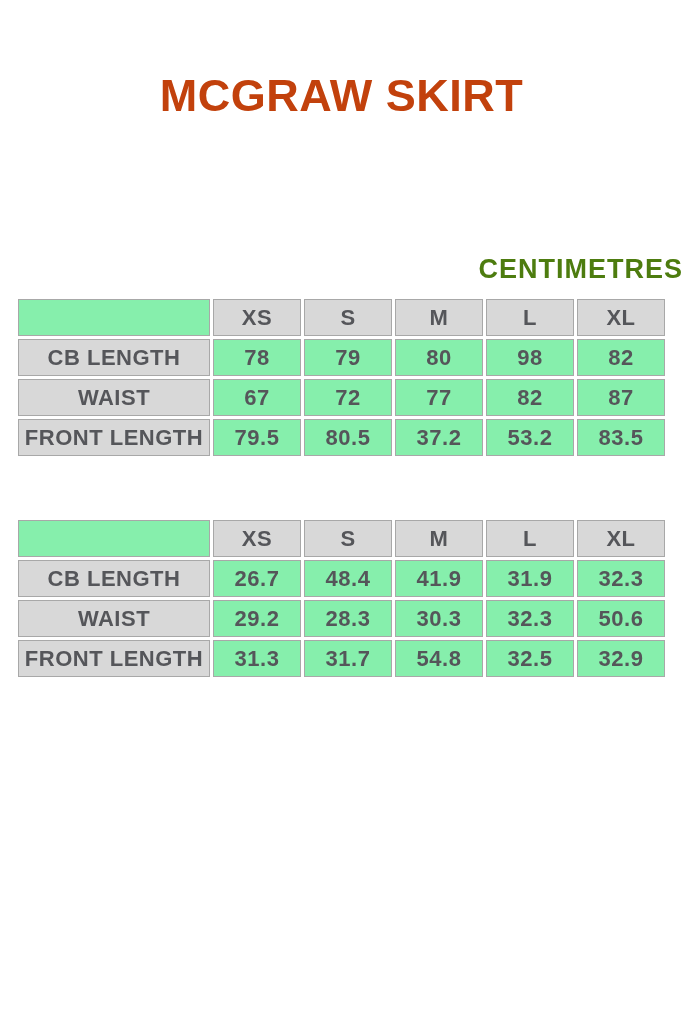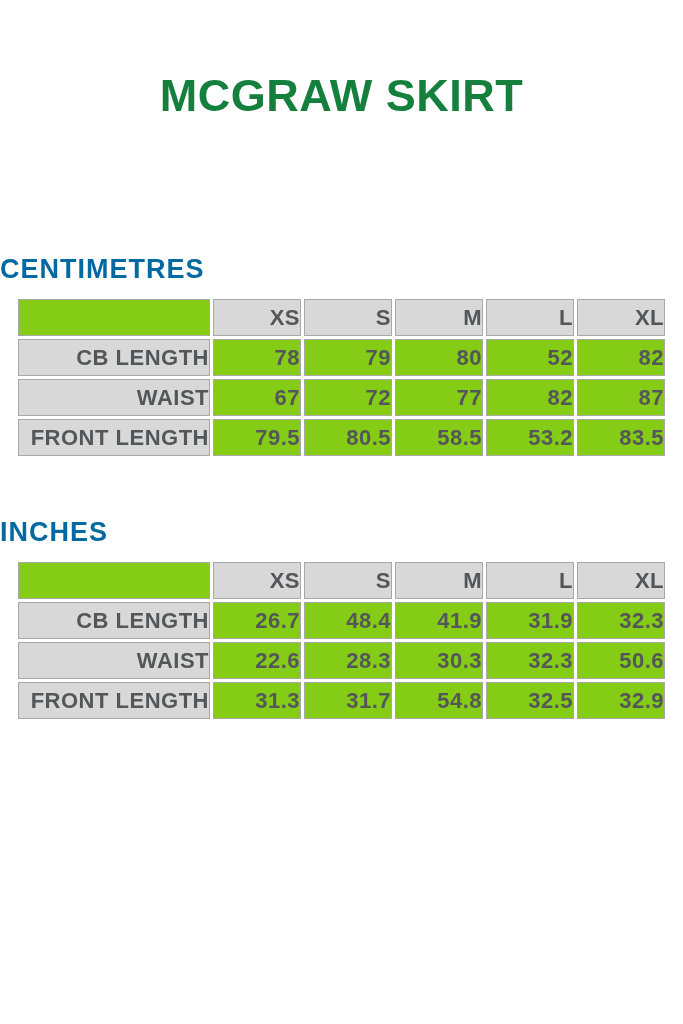--- a/index.html
+++ b/index.html
@@ -18,56 +18,56 @@
     overflow: hidden;
   }
   .page-title {
     margin: 0;
     padding-top: 71px;
     text-align: center;
     font-size: 45px;
     line-height: 50px;
     font-weight: 800;
     letter-spacing: 0.5px;
-    color: #15803d;
+    color: #c2410c;
   }
   .section-cm { margin-top: 133px; }
   .section-in { margin-top: 58px; }
   .section-heading {
     margin: 0 0 12px 0;
-    text-align: left;
+    text-align: right;
     font-size: 27px;
     line-height: 30px;
     font-weight: 800;
     letter-spacing: 1px;
-    color: #0369a1;
+    color: #4d7c0f;
   }
   table.size-table {
     width: 650px;
     margin: 0 auto;
     border-collapse: separate;
     border-spacing: 3px;
     table-layout: fixed;
   }
   table.size-table col.label-col { width: 192px; }
   table.size-table col.size-col  { width: 88px; }
   table.size-table th,
   table.size-table td {
     height: 37px;
     border: 1px solid #a8a8a8;
-    text-align: right;
+    text-align: center;
     vertical-align: middle;
     font-size: 22px;
     font-weight: 700;
     letter-spacing: 0.5px;
     color: #55565a;
     padding: 0;
   }
   .cell-gray  { background: #d8d8d8; }
-  .cell-white { background: #84cc16; }
+  .cell-white { background: #86efac; }
 </style>
 </head>
 <body>
 
 <div class="canvas">
 
   <h1 class="page-title">MCGRAW SKIRT</h1>
 
   <section class="section-cm">
     <h2 class="section-heading">CENTIMETRES</h2>
@@ -90,45 +90,44 @@
           <th class="cell-gray">L</th>
           <th class="cell-gray">XL</th>
         </tr>
       </thead>
       <tbody>
         <tr>
           <th class="cell-gray">CB LENGTH</th>
           <td class="cell-white">78</td>
           <td class="cell-white">79</td>
           <td class="cell-white">80</td>
-          <td class="cell-white">52</td>
+          <td class="cell-white">98</td>
           <td class="cell-white">82</td>
         </tr>
         <tr>
           <th class="cell-gray">WAIST</th>
           <td class="cell-white">67</td>
           <td class="cell-white">72</td>
           <td class="cell-white">77</td>
           <td class="cell-white">82</td>
           <td class="cell-white">87</td>
         </tr>
         <tr>
           <th class="cell-gray">FRONT LENGTH</th>
           <td class="cell-white">79.5</td>
           <td class="cell-white">80.5</td>
-          <td class="cell-white">58.5</td>
+          <td class="cell-white">37.2</td>
           <td class="cell-white">53.2</td>
           <td class="cell-white">83.5</td>
         </tr>
       </tbody>
     </table>
   </section>
 
   <section class="section-in">
-    <h2 class="section-heading">INCHES</h2>
 
     <table class="size-table">
       <colgroup>
         <col class="label-col">
         <col class="size-col">
           <col class="size-col">
           <col class="size-col">
           <col class="size-col">
           <col class="size-col">
       </colgroup>
@@ -146,21 +145,21 @@
         <tr>
           <th class="cell-gray">CB LENGTH</th>
           <td class="cell-white">26.7</td>
           <td class="cell-white">48.4</td>
           <td class="cell-white">41.9</td>
           <td class="cell-white">31.9</td>
           <td class="cell-white">32.3</td>
         </tr>
         <tr>
           <th class="cell-gray">WAIST</th>
-          <td class="cell-white">22.6</td>
+          <td class="cell-white">29.2</td>
           <td class="cell-white">28.3</td>
           <td class="cell-white">30.3</td>
           <td class="cell-white">32.3</td>
           <td class="cell-white">50.6</td>
         </tr>
         <tr>
           <th class="cell-gray">FRONT LENGTH</th>
           <td class="cell-white">31.3</td>
           <td class="cell-white">31.7</td>
           <td class="cell-white">54.8</td>

